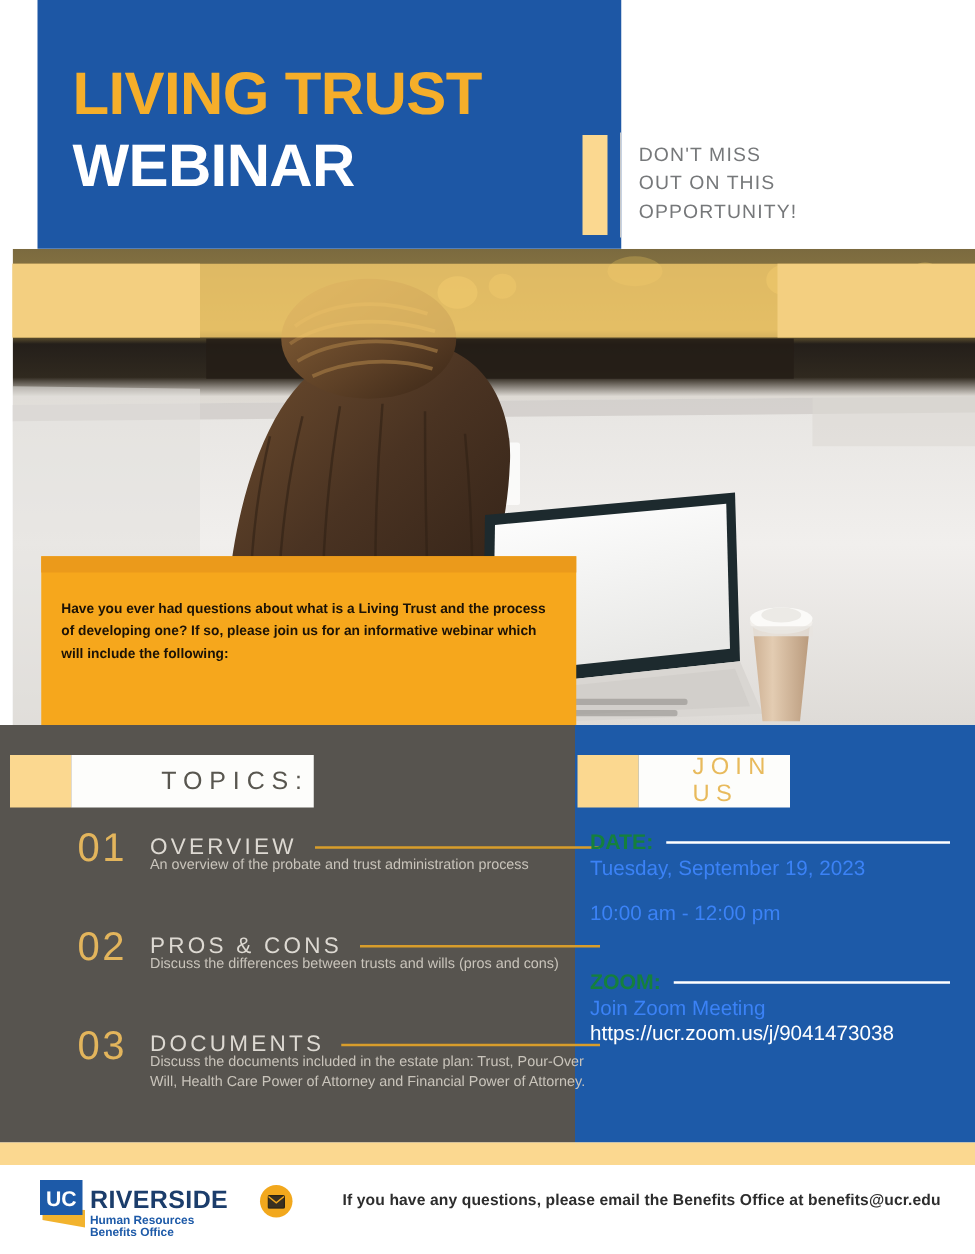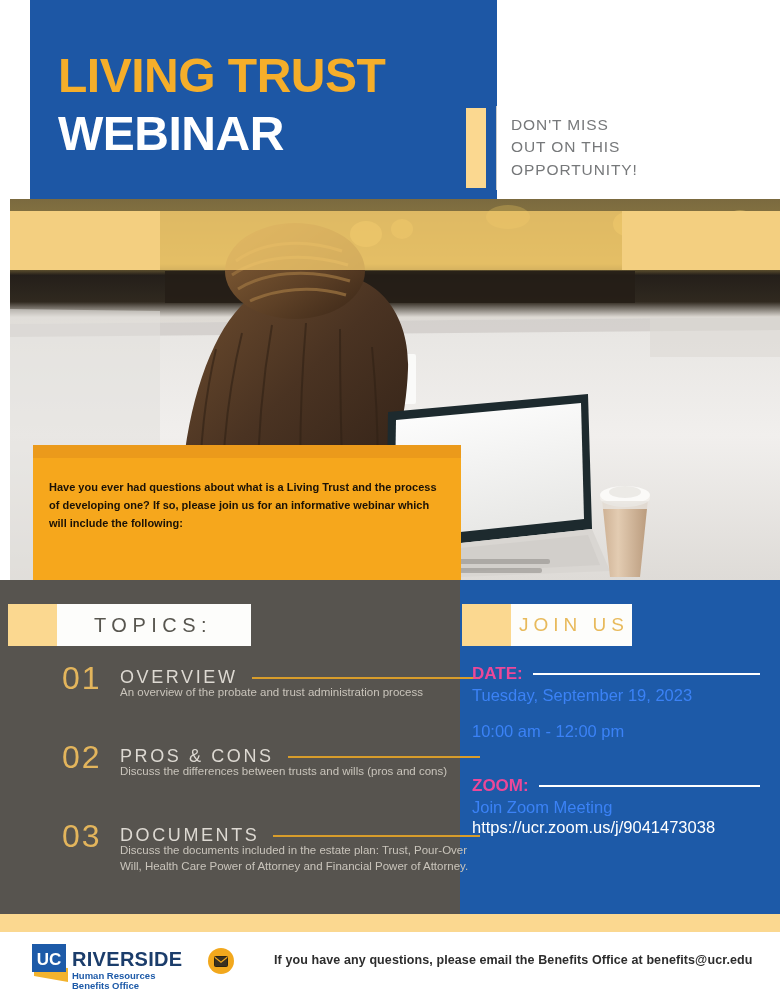--- a/index.html
+++ b/index.html
@@ -159,20 +159,21 @@
     height: 100%;
     background: #fdfdfb;
     flex: 1 1 auto;
     display: flex;
     align-items: center;
   }
   .label-bar .plate span {
     font-size: 20px;
     letter-spacing: 5.5px;
     padding-left: 37px;
+    margin-left: 35px;
   }
   #topics-bar { left: 8px; top: 604px; width: 243px; }
   #topics-bar .plate span { color: #58564f; }
   #joinus-bar { left: 462px; top: 604px; width: 170px; }
   #joinus-bar .plate span { color: #e8ba5c; font-size: 19px; letter-spacing: 5px; padding-left: 8px; }
 
   
   .topic {
     position: absolute;
     z-index: 6;
@@ -228,21 +229,21 @@
   #detail-1 { top: 720px; }
   #detail-2 { top: 776px; }
   .detail .key-row {
     display: flex;
     align-items: center;
     width: 288px;
   }
   .detail .key {
     font-size: 17px;
     font-weight: bold;
-    color: #ec4899;
+    color: #15803d;
     white-space: nowrap;
   }
   .detail .rule {
     height: 2px;
     background: #ffffff;
     flex: 1 1 auto;
     margin-left: 10px;
   }
   .detail .val {
     font-size: 16.5px;

